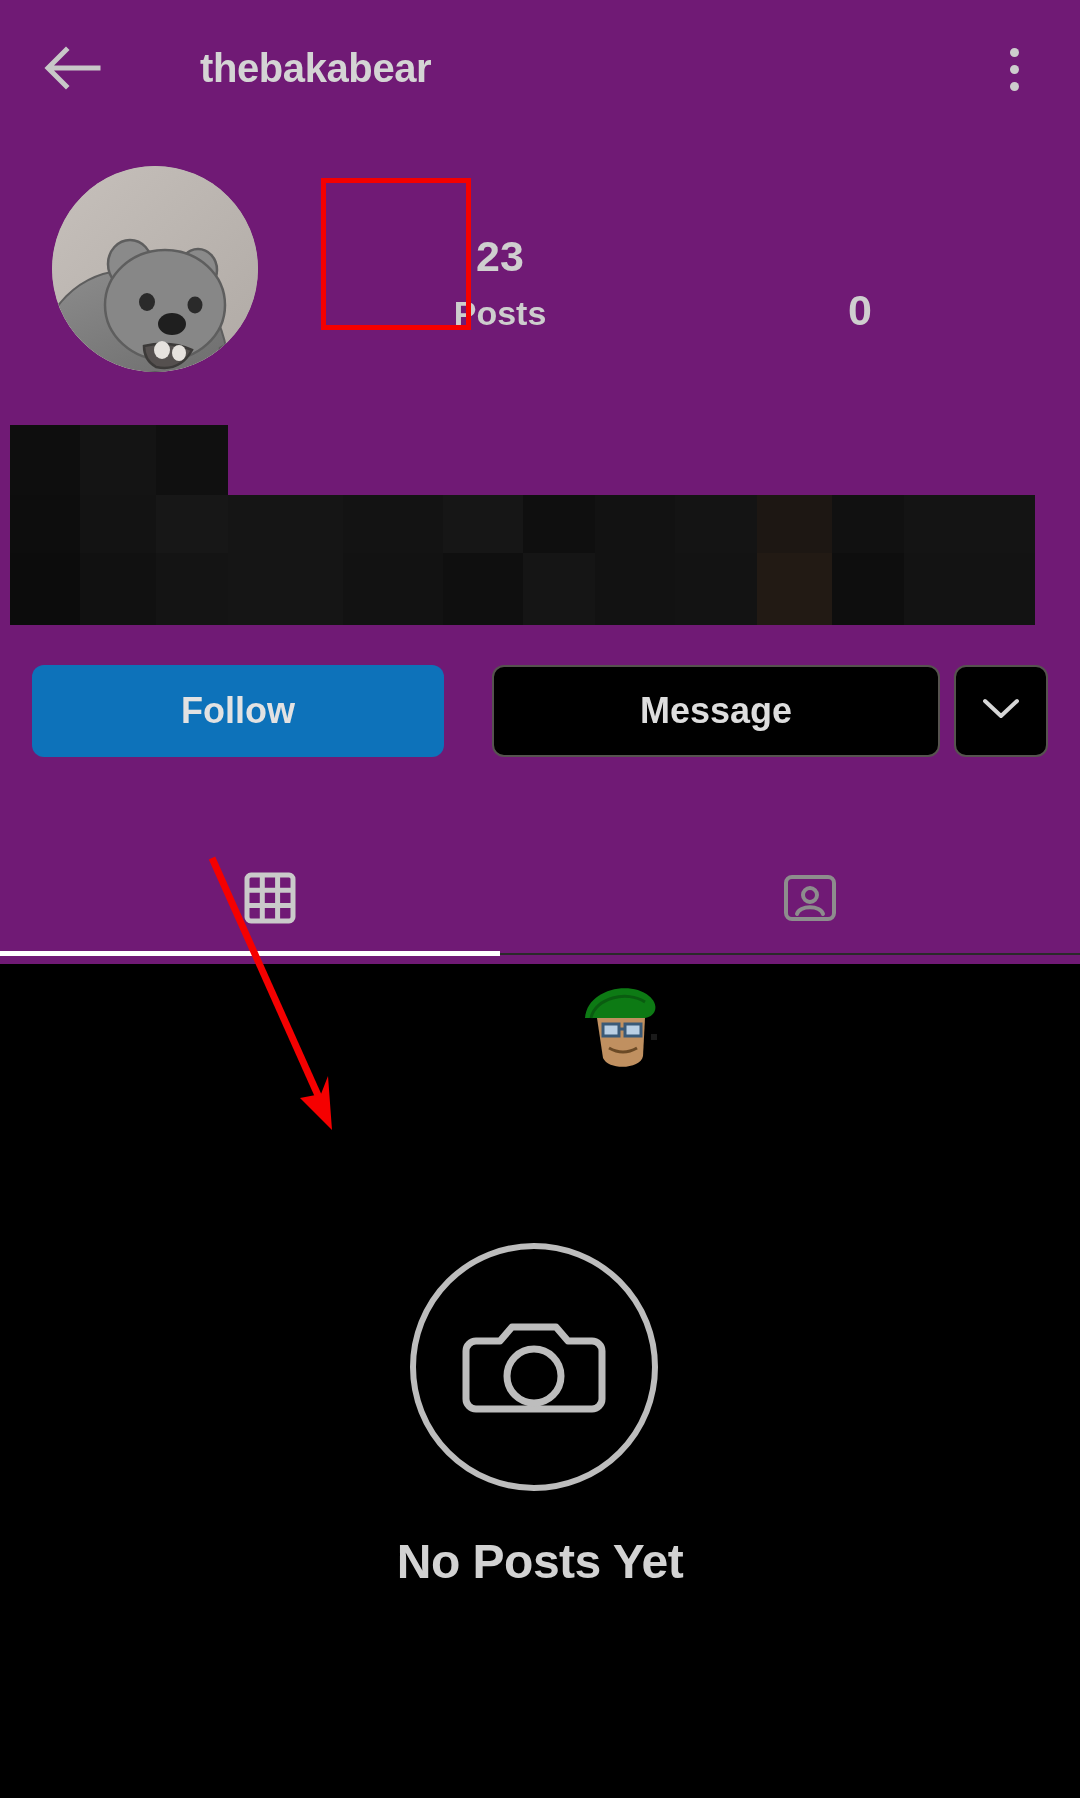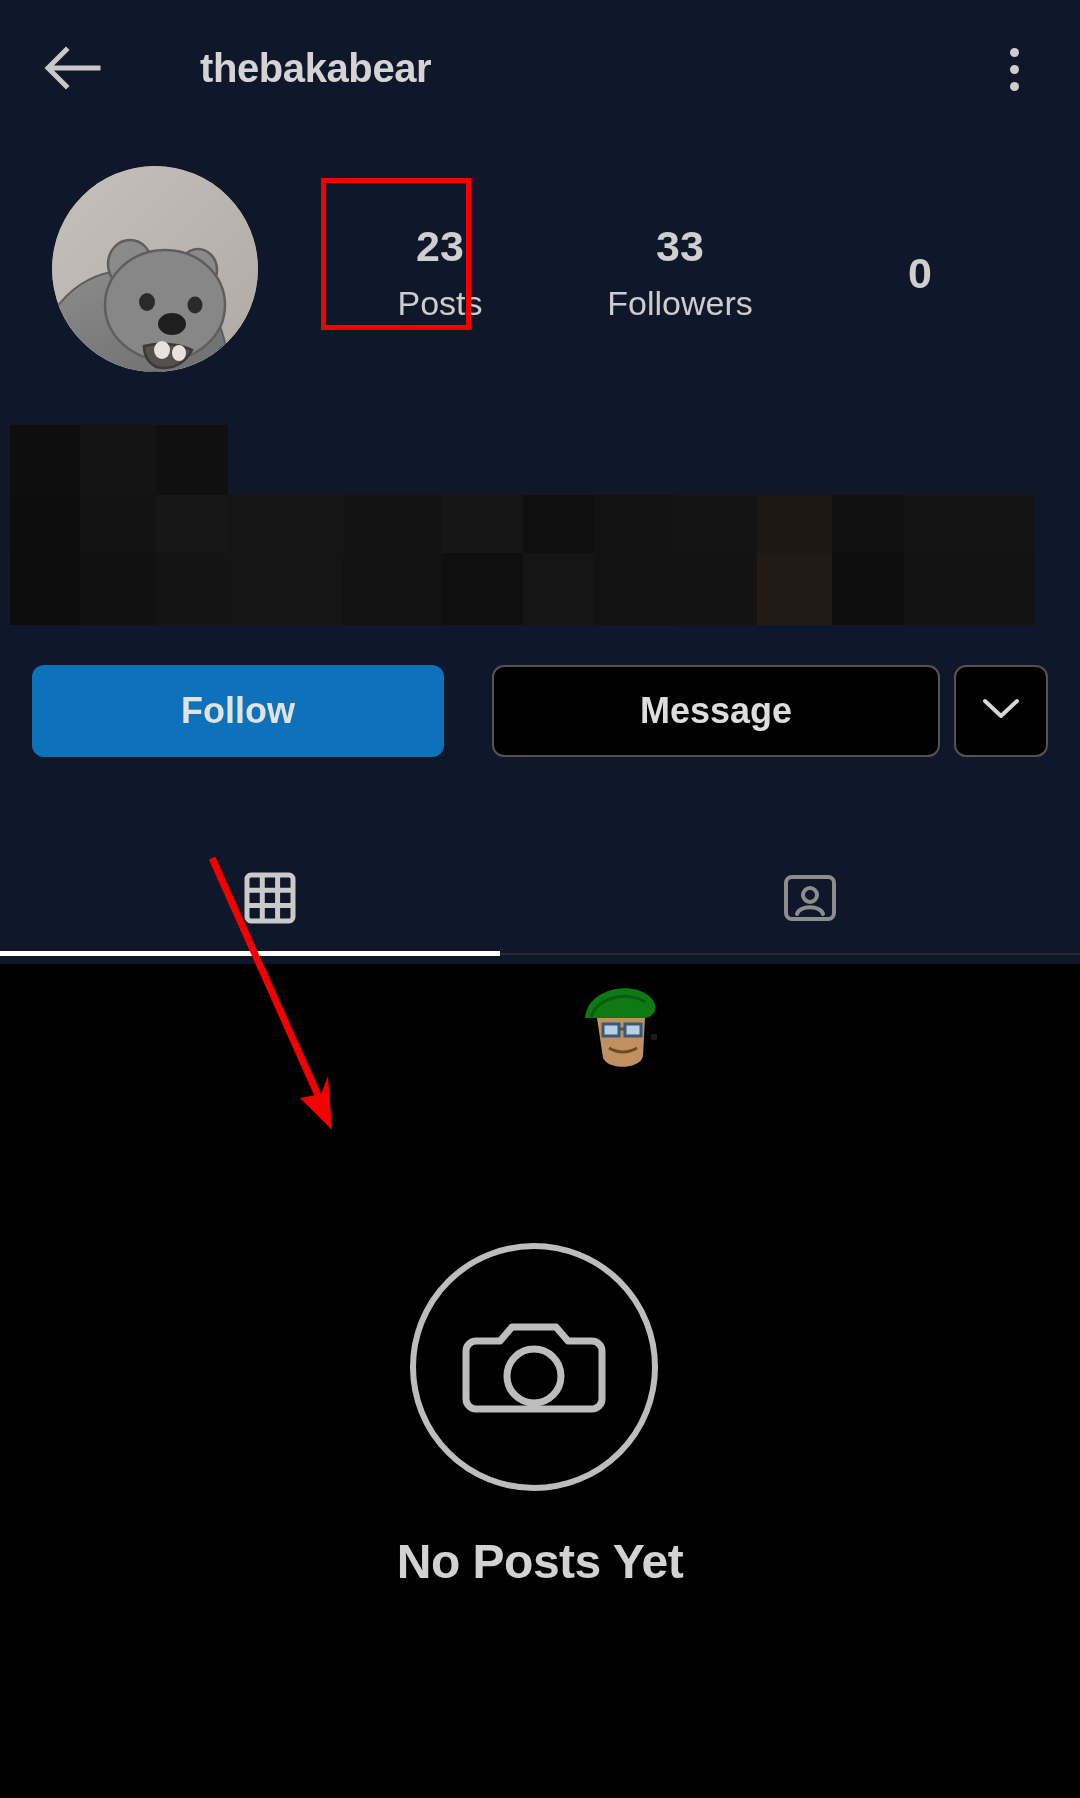--- a/index.html
+++ b/index.html
@@ -15,21 +15,21 @@
     font-family: "Liberation Sans", sans-serif;
     -webkit-font-smoothing: antialiased;
   }
 
   
   #screen {
     position: absolute;
     left: 0; top: 0;
     width: 1080px;
     height: 1798px;
-    background: #0f172a;
+    background: #701a75;
   }
 
   
   #header {
     position: absolute;
     left: 0; top: 0;
     width: 1080px;
     height: 136px;
   }
   #back-arrow {
@@ -88,38 +88,39 @@
   }
   #avatar svg { display: block; }
 
   #stats {
     position: absolute;
     left: 320px;
     top: 58px;
     width: 720px;
     height: 130px;
     display: flex;
-    align-items: center;
+    align-items: flex-end;
   }
   .stat {
     flex: 1 1 0;
     text-align: center;
     color: #cfcfcf;
   }
   .stat-value {
     font-size: 43px;
     font-weight: bold;
     line-height: 56px;
     color: #cfcfcf;
   }
   .stat-label {
     font-size: 34px;
     line-height: 50px;
     color: #cdcdcd;
     margin-top: 4px;
+    font-weight: bold;
   }
 
   
   #posts-highlight-box {
     position: absolute;
     left: 321px;
     top: 178px;
     width: 150px;
     height: 152px;
     border: 5px solid #f50000;
@@ -340,24 +341,20 @@
           <circle cx="182" cy="186" r="5" fill="none" stroke="#5e5e5e" stroke-width="2"></circle>
           <circle cx="196" cy="192" r="5" fill="none" stroke="#5e5e5e" stroke-width="2"></circle>
         </g>
       </svg>
     </div>
 
     <div id="stats">
       <div class="stat">
         <div class="stat-value">23</div>
         <div class="stat-label">Posts</div>
-      </div>
-      <div class="stat">
-        <div class="stat-value">33</div>
-        <div class="stat-label">Followers</div>
       </div>
       <div class="stat">
         <div class="stat-value">0</div>
       </div>
     </div>
   </div>
 
   <div id="posts-highlight-box"></div>
 
   <div id="bio-blurred">

